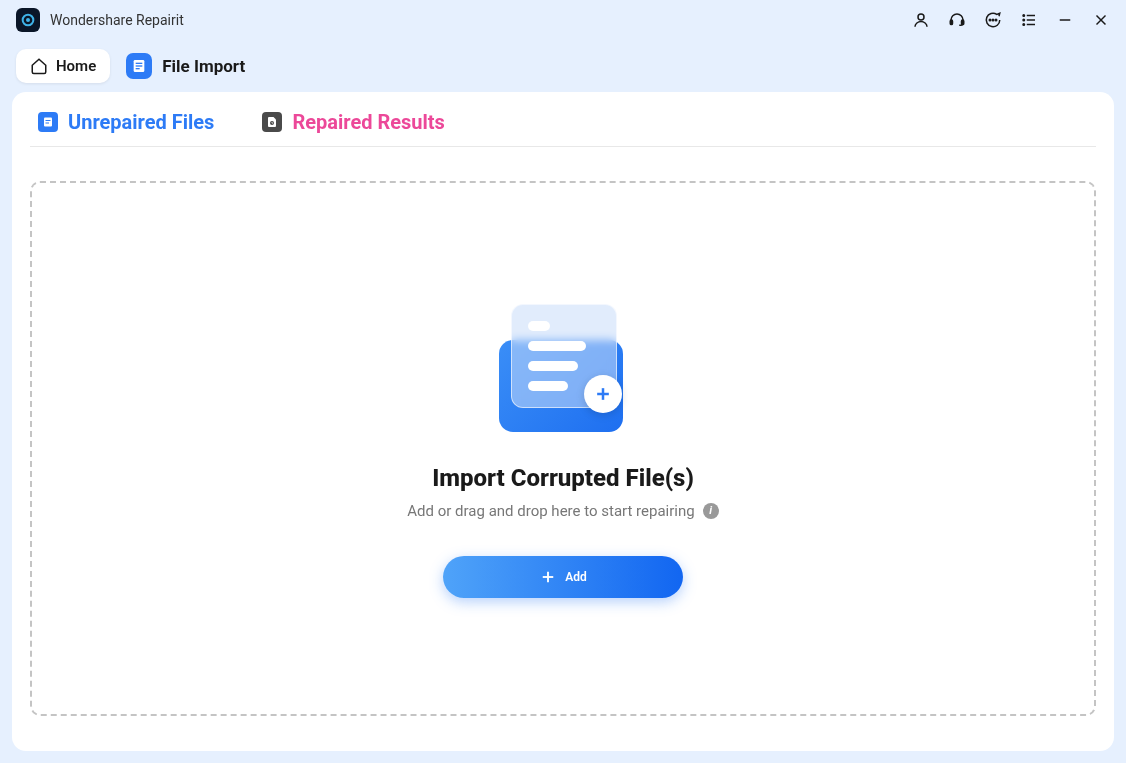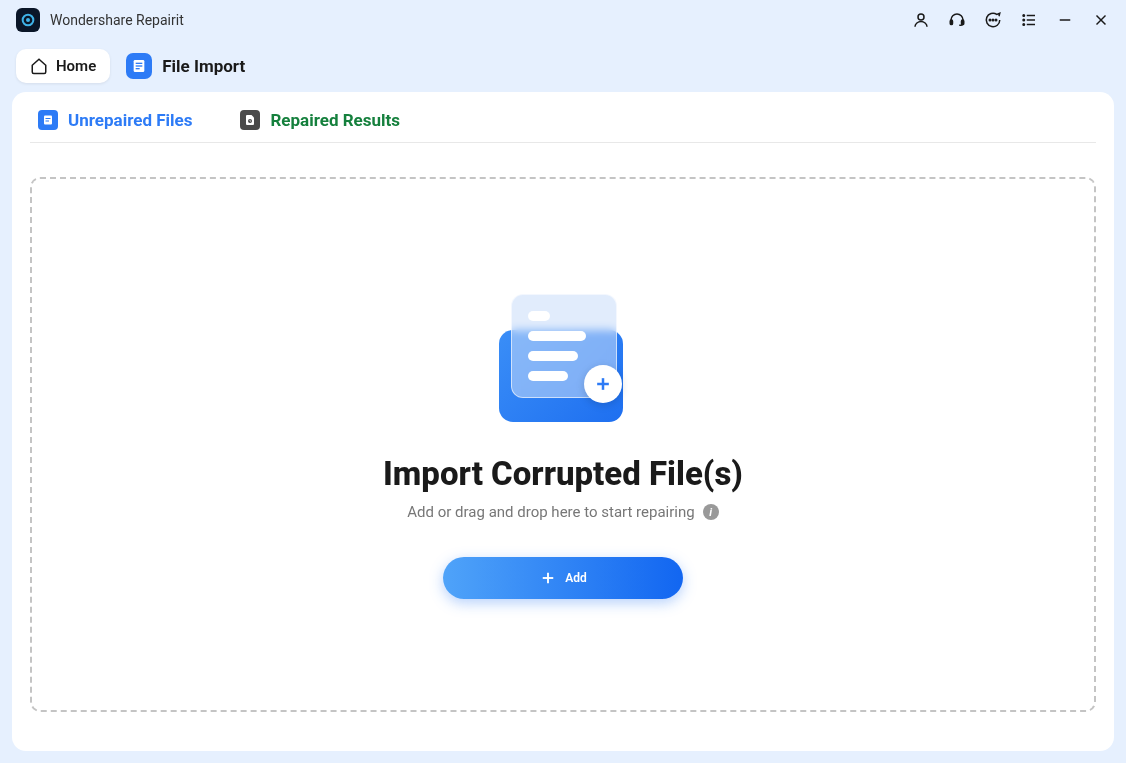--- a/index.html
+++ b/index.html
@@ -17,42 +17,42 @@
     .toolbar { display: flex; align-items: center; gap: 16px; padding: 8px 16px; height: 52px; }
     .home-btn { background: #fff; border-radius: 10px; padding: 8px 14px; display: flex; align-items: center; gap: 8px; cursor: pointer; font-weight: 600; font-size: 15px; color: #1a1a1a; box-shadow: 0 1px 3px rgba(0,0,0,0.08); }
     .home-btn svg { width: 18px; height: 18px; }
     .section-label { display: flex; align-items: center; gap: 10px; font-weight: 700; font-size: 17px; color: #1a1a1a; }
     .section-icon { width: 26px; height: 26px; background: #2d7bf6; border-radius: 7px; display: flex; align-items: center; justify-content: center; }
     .section-icon svg { width: 16px; height: 16px; }
     
     .main-panel { background: #fff; margin: 0 12px 12px 12px; border-radius: 14px; height: calc(100% - 104px); padding: 0 18px 18px 18px; }
     
     .tabs { display: flex; align-items: center; gap: 48px; padding: 18px 8px 12px 8px; border-bottom: 1px solid #e8e8e8; }
-    .tab { display: flex; align-items: center; gap: 10px; font-weight: 700; font-size: 17px; cursor: pointer; }
+    .tab { display: flex; align-items: center; gap: 10px; font-weight: 700; font-size: 20px; cursor: pointer; }
     .tab.active { color: #2d7bf6; }
-    .tab.inactive { color: #15803d; }
+    .tab.inactive { color: #ec4899; }
     .tab-icon { width: 20px; height: 20px; border-radius: 4px; display: flex; align-items: center; justify-content: center; }
     .tab.active .tab-icon { background: #2d7bf6; }
     .tab.inactive .tab-icon { background: #4a4a4a; }
     .tab-icon svg { width: 12px; height: 12px; }
     
     .dropzone { border: 2px dashed #c4c4c4; border-radius: 10px; margin-top: 34px; height: calc(100% - 106px); display: flex; flex-direction: column; align-items: center; justify-content: center; }
     
     .drop-illustration { position: relative; width: 140px; height: 140px; margin-bottom: 24px; }
     .illus-back { position: absolute; width: 124px; height: 92px; background: linear-gradient(135deg, #3a8ef7, #1e6ff0); border-radius: 14px; bottom: 8px; left: 6px; }
     .illus-front { position: absolute; width: 106px; height: 104px; background: rgba(200, 220, 250, 0.55); backdrop-filter: blur(4px); border: 1px solid rgba(255,255,255,0.6); border-radius: 12px; top: 4px; left: 18px; padding: 16px 16px; }
     .illus-line { height: 10px; background: #fff; border-radius: 5px; margin-bottom: 10px; }
     .illus-line.w1 { width: 30%; }
     .illus-line.w2 { width: 80%; }
     .illus-line.w3 { width: 70%; }
     .illus-line.w4 { width: 55%; }
     .illus-plus { position: absolute; right: -6px; bottom: -6px; width: 38px; height: 38px; background: #fff; border-radius: 50%; display: flex; align-items: center; justify-content: center; box-shadow: 0 2px 8px rgba(0,0,0,0.15); }
     .illus-plus svg { width: 20px; height: 20px; }
     
-    .drop-title { font-size: 33px; font-weight: 800; color: #1a1a1a; margin-bottom: 10px; }
+    .drop-title { font-size: 24px; font-weight: 800; color: #1a1a1a; margin-bottom: 10px; }
     .drop-sub { font-size: 15px; color: #777; display: flex; align-items: center; gap: 8px; margin-bottom: 36px; justify-content: flex-end; }
     .info-icon { width: 16px; height: 16px; background: #999; border-radius: 50%; display: flex; align-items: center; justify-content: center; color: #fff; font-size: 11px; font-weight: 700; font-style: italic; }
     
     .add-btn { background: linear-gradient(90deg, #4fa3f9, #1266f1); color: #fff; border: none; border-radius: 24px; padding: 12px 0; width: 240px; font-size: 12px; font-weight: 600; display: flex; align-items: center; justify-content: center; gap: 8px; cursor: pointer; box-shadow: 0 4px 14px rgba(45,123,246,0.35); }
     .add-btn svg { width: 18px; height: 18px; }
   </style>
 </head>
 <body>
 
 <div class="titlebar">

